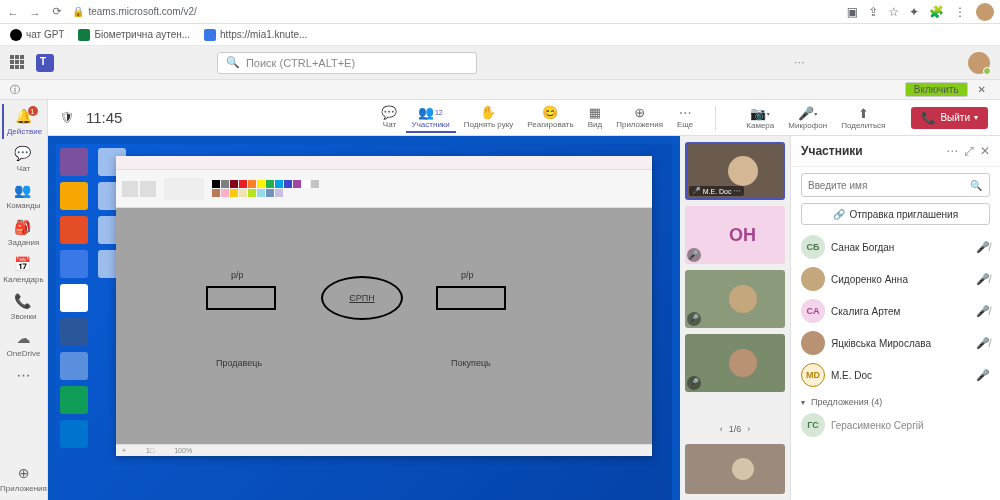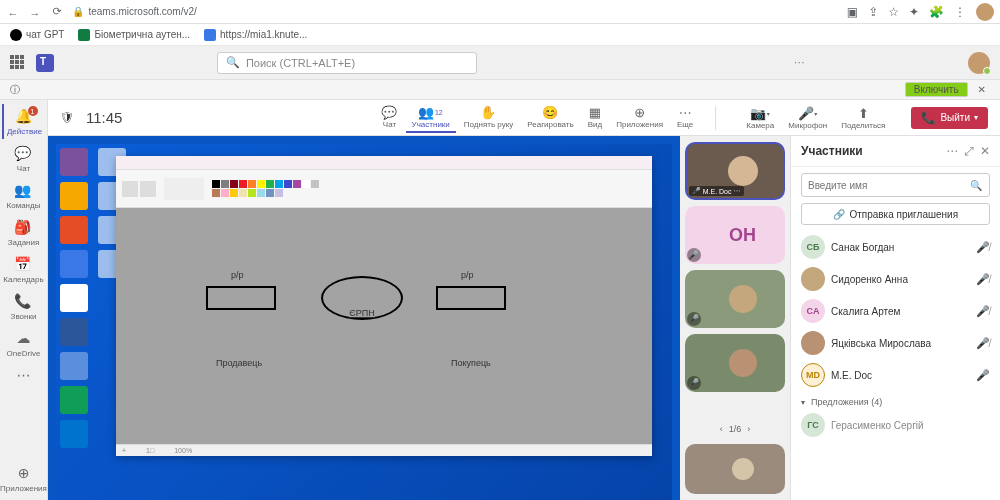--- a/index.html
+++ b/index.html
@@ -52,25 +52,25 @@
 .paint-window { position:absolute; left:60px; top:12px; right:20px; height:300px; background:#fff; box-shadow:0 2px 8px rgba(0,0,0,.3); display:flex; flex-direction:column; }
 .paint-title { height:14px; background:#f7eef4; border-bottom:1px solid #ddd; }
 .paint-ribbon { height:38px; background:#f6f6f6; border-bottom:1px solid #ddd; display:flex; align-items:center; padding:0 6px; gap:8px; }
 .rb-sect { display:flex; gap:2px; }
 .palette { display:grid; grid-template-columns:repeat(12,8px); grid-auto-rows:8px; gap:1px; }
 .palette i { width:8px; height:8px; }
 .paint-canvas { flex:1; background:#a3a3a3; position:relative; }
 .pc-box { position:absolute; border:2px solid #000; }
 .box1 { left:90px; top:78px; width:70px; height:24px; }
 .box2 { left:320px; top:78px; width:70px; height:24px; }
-.ellipse { position:absolute; left:205px; top:68px; width:82px; height:44px; border:2px solid #000; border-radius:50%; display:flex; align-items:flex-end; justify-content:center; font-size:9px;text-decoration:underline; }
+.ellipse { position:absolute; left:205px; top:68px; width:82px; height:44px; border:2px solid #000; border-radius:50%; display:flex; align-items:center; justify-content:center; font-size:9px;text-decoration:underline; }
 .lbl { position:absolute; font-size:9px; }
 .paint-status { height:12px; background:#f0f0f0; border-top:1px solid #ddd; font-size:7px; color:#888; display:flex; align-items:center; padding:0 6px; gap:20px; }
 .participant-strip { width:110px; background:#f0f0f0; display:flex; flex-direction:column; align-items:center; padding:6px 4px; gap:6px; }
-.thumb { width:100px; height:58px; background:#ddd; border-radius:10px; position:relative; overflow:hidden; display:flex; align-items:center; justify-content:center;padding-left:15px; }
+.thumb { width:100px; height:58px; background:#ddd; border-radius:3px; position:relative; overflow:hidden; display:flex; align-items:center; justify-content:center;padding-left:15px; }
 .thumb.active { border:2px solid #4b53bc; }
 .thumb .name-ov { position:absolute; bottom:2px; left:2px; background:rgba(0,0,0,.5); color:#fff; font-size:7px; padding:1px 3px; border-radius:2px; display:flex; align-items:center; gap:2px; }
 .thumb.pink { background:#f4d4e8; color:#a3458f; font-size:18px; font-weight:600; }
 .thumb .mic-off { position:absolute; bottom:2px; left:2px; font-size:9px; color:#fff; background:rgba(0,0,0,.4); border-radius:50%; width:14px; height:14px; display:flex; align-items:center; justify-content:center; }
 .pager { display:flex; align-items:center; gap:6px; font-size:9px; color:#666; margin-top:auto; padding:4px 0; }
 .side-panel { width:210px; border-left:1px solid #e0e0e0; background:#fff; display:flex; flex-direction:column; }
 .sp-header { padding:8px 10px; display:flex; align-items:center; gap:6px; border-bottom:1px solid #eee; }
 .sp-header .title { font-weight:600; font-size:12px; flex:1; }
 .sp-header .hicon { color:#888; font-size:12px; cursor:pointer; }
 .sp-search { margin:6px 10px; height:24px; border:1px solid #ccc; border-radius:3px; display:flex; align-items:center; padding:0 6px; color:#888; font-size:10px; gap:4px; }

